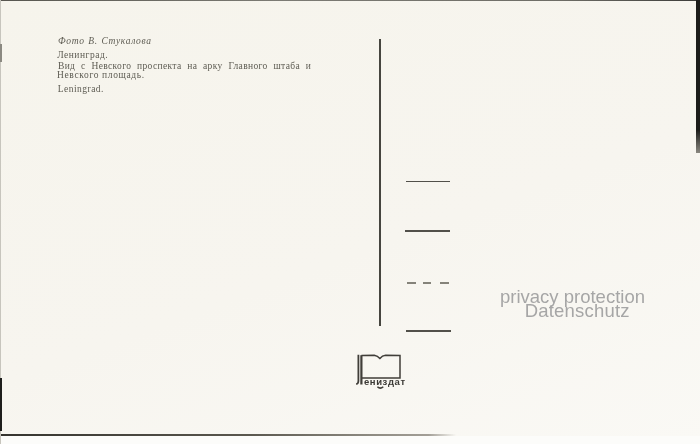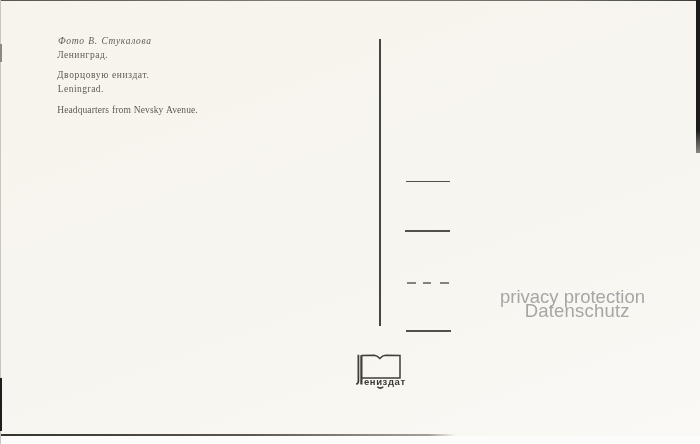--- a/index.html
+++ b/index.html
@@ -24,27 +24,27 @@
   <div style="position:absolute;left:0;top:0;width:1.1px;height:444px;background:#c7c5bd;"></div>
 
   <div style="position:absolute;left:0;top:378px;width:2.2px;height:53px;background:#1e1e1c;filter:blur(0.2px);"></div>
 
   <div style="position:absolute;left:0;top:44px;width:1.8px;height:18px;background:#8b8981;filter:blur(0.3px);"></div>
 
   <div class="ln soft" style="left:58px;top:36.6px;font-style:italic;letter-spacing:0.69px;word-spacing:0.5px;">Фото В. Стукалова</div>
 
   <div class="ln soft" style="left:57.2px;top:50.5px;letter-spacing:0.5px;text-align:right;">Ленинград.</div>
 
+  <div class="ln soft" style="left:58px;top:62.2px;letter-spacing:0.35px;word-spacing:3.05px;">Вид с Невского проспекта на арку Главного штаба и</div>
 
-  <div class="ln soft" style="left:57px;top:71.2px;letter-spacing:0.63px;">Дворцовую ениздат.</div>
+  <div class="ln soft" style="left:57px;top:71.2px;letter-spacing:0.63px;">Невского площадь.</div>
 
   <div class="ln soft" style="left:57.8px;top:84.6px;letter-spacing:0.47px;">Leningrad.</div>
 
 
-  <div class="ln soft" style="left:57.2px;top:106.2px;letter-spacing:0.1px;word-spacing:0.5px;">Headquarters from Nevsky Avenue.</div>
 
   <div style="position:absolute;left:378.9px;top:38.5px;width:1.7px;height:287.5px;background:#46453f;filter:blur(0.25px);"></div>
 
   <div style="position:absolute;left:405.5px;top:180.5px;width:44.5px;height:1.7px;background:#52504a;filter:blur(0.25px);"></div>
 
   <div style="position:absolute;left:404.5px;top:230.2px;width:45px;height:1.7px;background:#52504a;filter:blur(0.25px);"></div>
 
   <div style="position:absolute;left:407px;top:282.1px;width:8.5px;height:1.5px;background:#85837a;filter:blur(0.5px);"></div>
   <div style="position:absolute;left:423px;top:282.1px;width:7.5px;height:1.5px;background:#85837a;filter:blur(0.5px);"></div>
   <div style="position:absolute;left:439.5px;top:282.1px;width:9.5px;height:1.5px;background:#85837a;filter:blur(0.5px);"></div>

